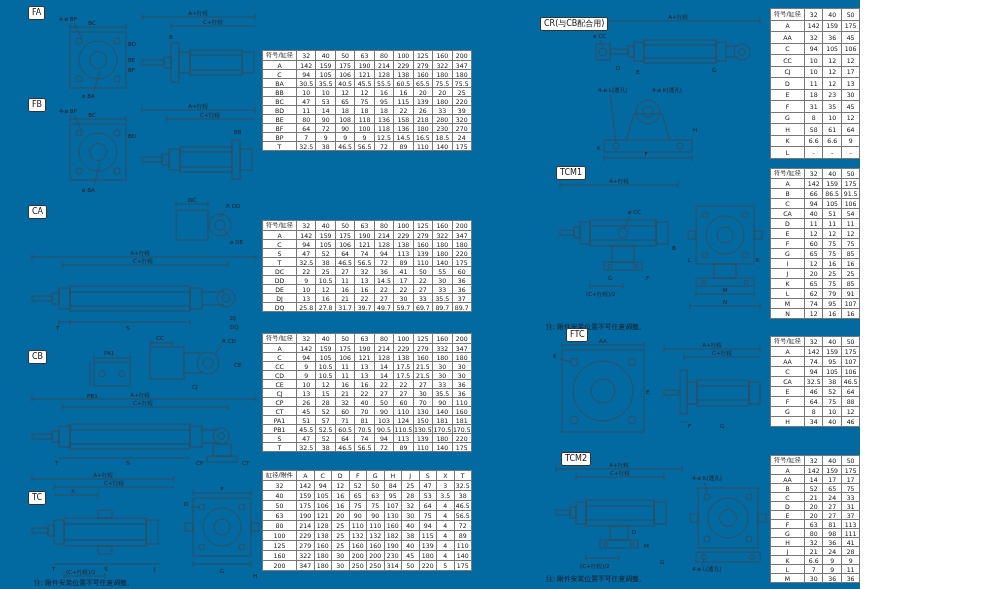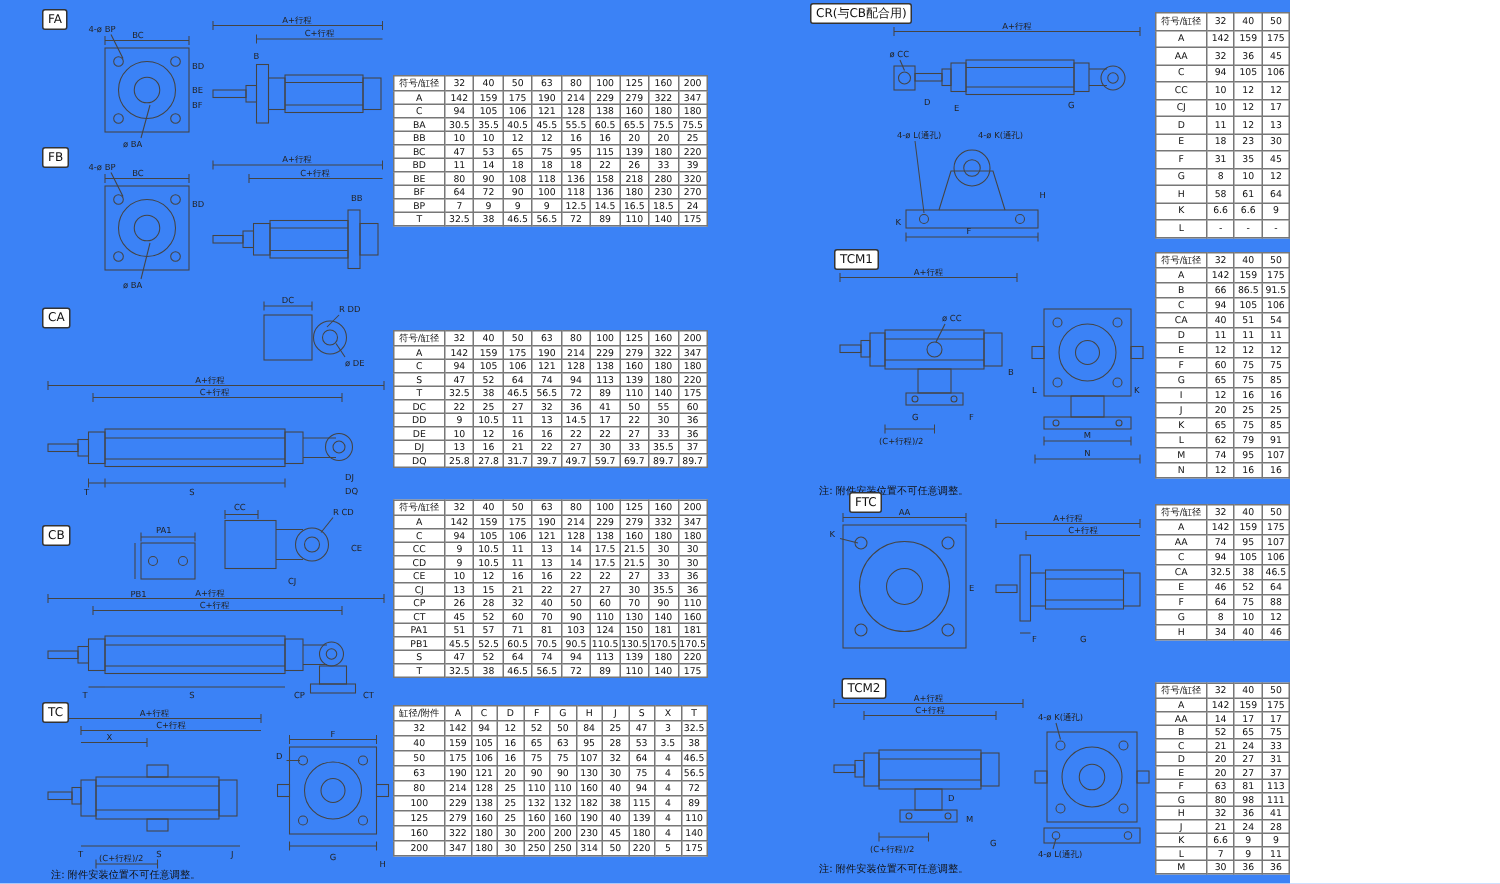--- a/index.html
+++ b/index.html
@@ -1,18 +1,18 @@
 <!DOCTYPE html>
 <html><head>
 <meta charset="utf-8">
 <style>
   *{margin:0;padding:0;box-sizing:border-box}
   html,body{background:#fff}
   body{width:1000px;height:589px;font-family:"DejaVu Sans","Liberation Sans",sans-serif;color:#111}
-  #page{position:relative;width:860px;height:589px;background:#3b82f6;overflow:hidden}
+  #page{position:relative;width:860px;height:589px;background:#0369a1;overflow:hidden}
   .sec-label{position:absolute;border:1px solid #333;background:#fff;font-size:8px;line-height:10px;padding:1px 3px;border-radius:2px;white-space:nowrap;z-index:4}
   table.dim{position:absolute;border-collapse:collapse;table-layout:fixed;background:#fff;z-index:3}
   table.dim th,table.dim td{border:1px solid #777;font-size:6.2px;font-weight:400;text-align:center;padding:0;white-space:nowrap;overflow:hidden;color:#111}
   table.dim th:first-child{width:34px}
   table.tw210{width:210px}
   table.tw201{width:201px}
   table.rh9 tr{height:9px}
   table.rh10 tr{height:10px}
   table.rh11 tr{height:11.5px}
   .note{position:absolute;font-size:6.8px;color:#111;white-space:nowrap}
@@ -637,21 +637,21 @@
           <td>56.5</td>
           <td>72</td>
           <td>89</td>
           <td>110</td>
           <td>140</td>
           <td>175</td>
         </tr>
       </tbody>
     </table>
 
-  <div class="sec-label" style="left:28px;top:468px">TC</div>
+  <div class="sec-label" style="left:28px;top:491px">TC</div>
   <svg class="draw" style="left:28px;top:472px" width="150" height="110">
     <line x1="4" y1="7" x2="146" y2="7"></line>
       <line x1="4" y1="4" x2="4" y2="10"></line>
       <line x1="146" y1="4" x2="146" y2="10"></line>
     <text x="75" y="5" text-anchor="middle">A+行程</text>
     <line x1="26" y1="15" x2="146" y2="15"></line>
       <line x1="26" y1="12" x2="26" y2="18"></line>
     <text x="86" y="13" text-anchor="middle">C+行程</text>
     <line x1="26" y1="23" x2="70" y2="23"></line>
       <line x1="70" y1="20" x2="70" y2="26"></line>
@@ -831,21 +831,21 @@
           <td>314</td>
           <td>50</td>
           <td>220</td>
           <td>5</td>
           <td>175</td>
         </tr>
       </tbody>
     </table>
   <div class="note" style="left:34px;top:578px">注: 附件安装位置不可任意调整。</div>
 
-  <div class="sec-label" style="left:540px;top:2px">CR(与CB配合用)</div>
+  <div class="sec-label" style="left:540px;top:17px">CR(与CB配合用)</div>
   <svg class="draw" style="left:592px;top:14px" width="172" height="68">
     <line x1="4" y1="7" x2="168" y2="7"></line>
       <line x1="4" y1="4" x2="4" y2="10"></line>
       <line x1="168" y1="4" x2="168" y2="10"></line>
     <text x="86" y="5" text-anchor="middle">A+行程</text>
     <text x="1" y="24">ø CC</text>
     <line x1="8" y1="26" x2="11" y2="33"></line>
     <g>
       <rect x="4" y="30" width="14" height="16"></rect>
       <circle cx="11" cy="38" r="4"></circle>

